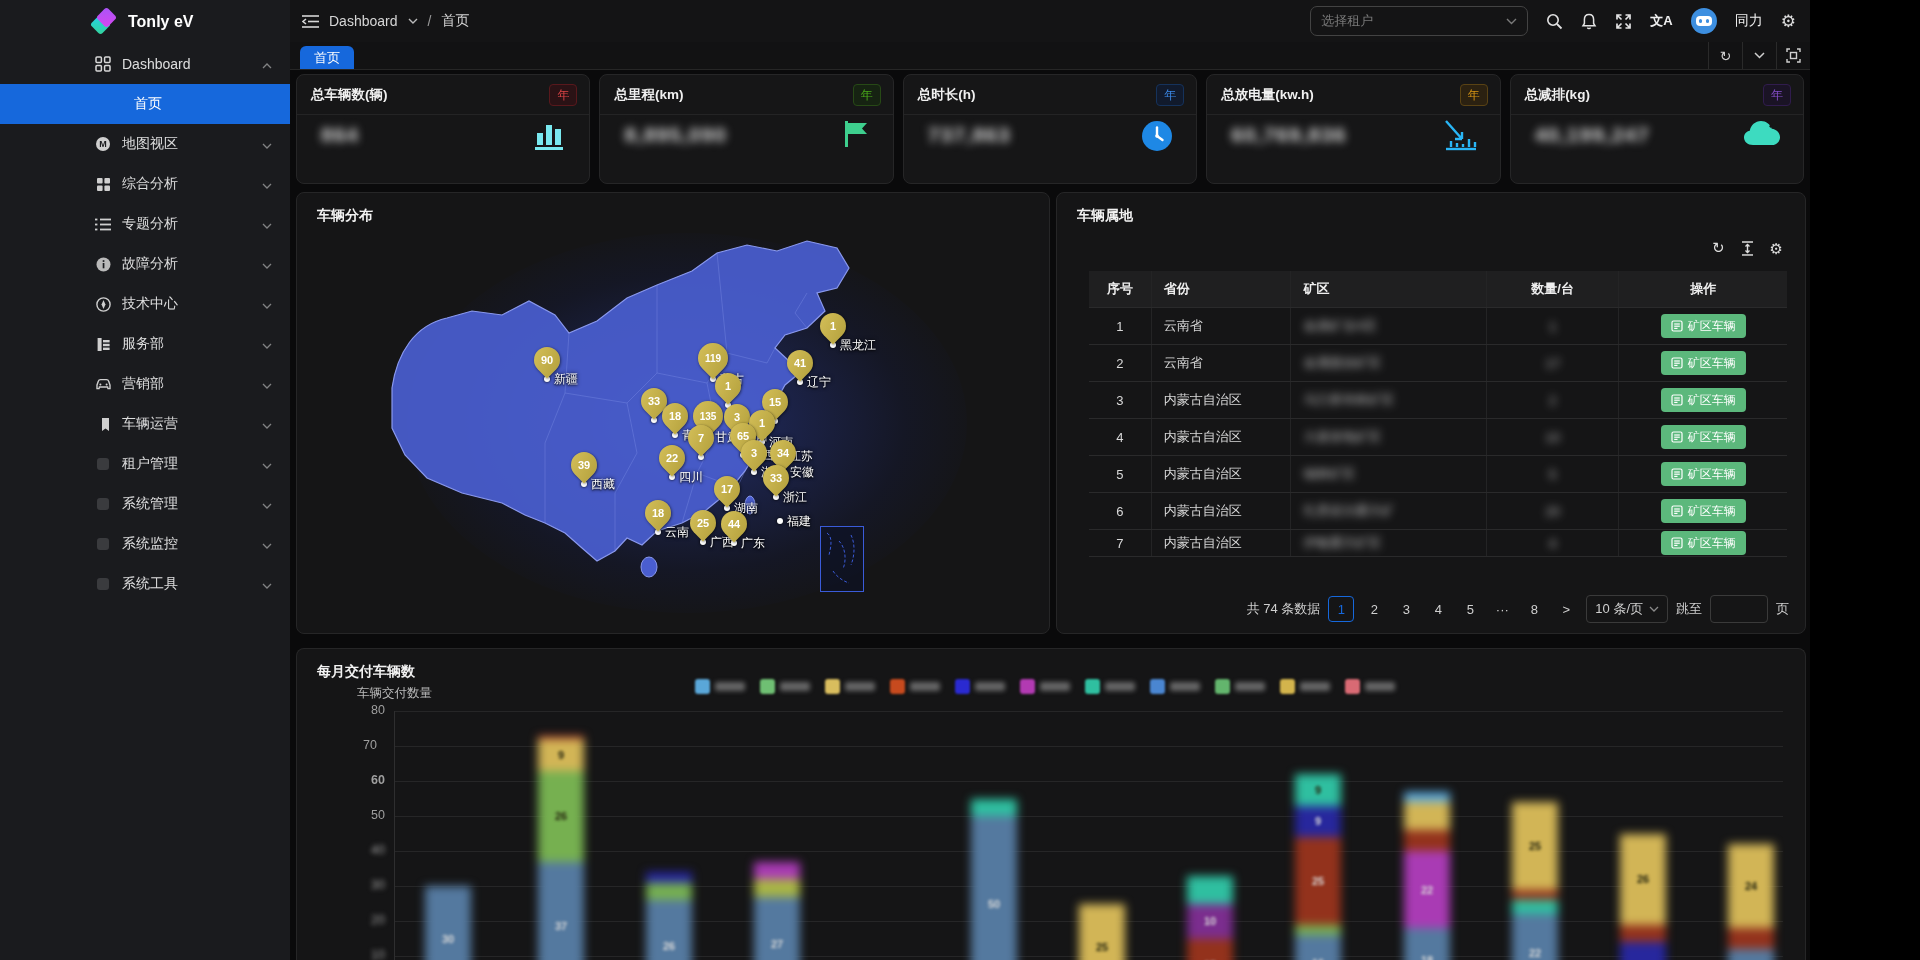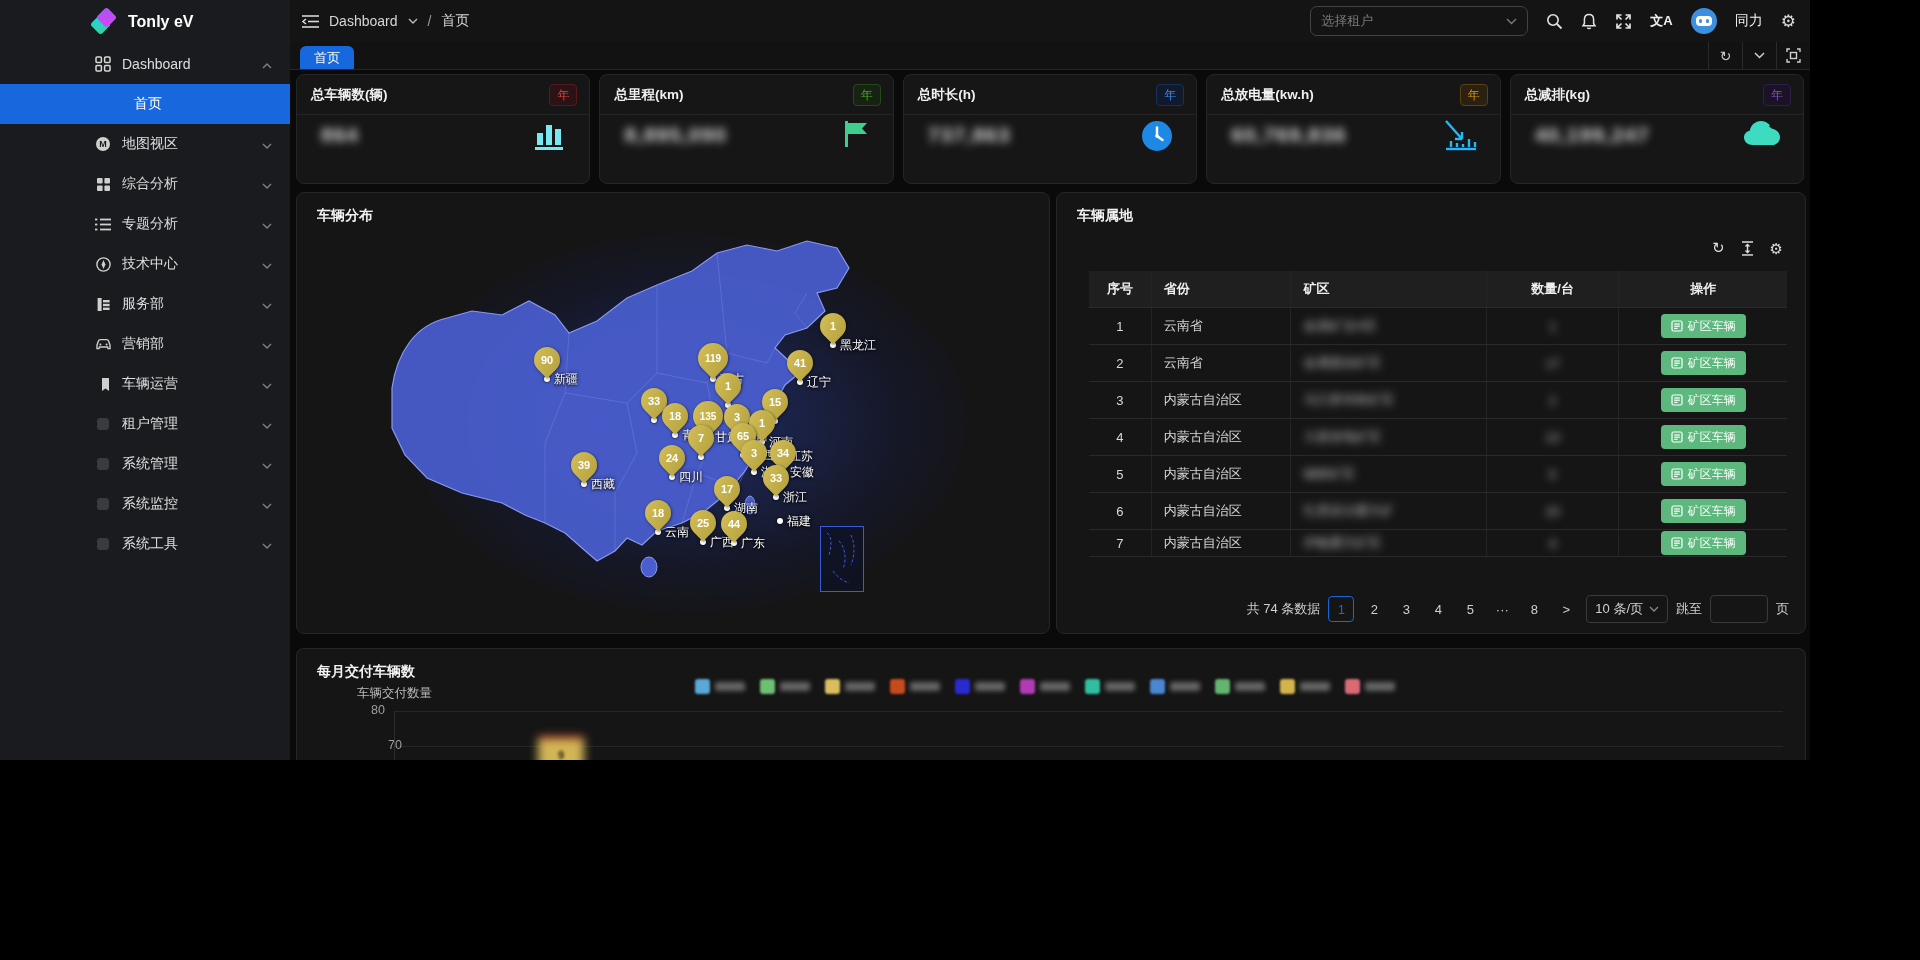--- a/index.html
+++ b/index.html
@@ -1,17 +1,17 @@
 <!DOCTYPE html>
 <html><head>
 <meta charset="utf-8">
 <style>
   html,body{margin:0;padding:0;background:#000;width:1920px;height:960px;overflow:hidden;
     font-family:"Liberation Sans","DejaVu Sans",sans-serif;-webkit-font-smoothing:antialiased;}
-  .app{position:relative;width:1810px;height:760px;background:#0a0a0b;overflow:hidden;}
+  .app{position:relative;width:1810px;height:960px;background:#0a0a0b;overflow:hidden;}
   
   .sidebar{position:absolute;left:0;top:0;width:290px;height:960px;background:#1a1b1e;z-index:5;}
   .logo-row{display:flex;align-items:center;gap:10px;padding:10px 0 10px 92px;}
   .logo-mark{position:relative;width:26px;height:24px;}
   .logo-mark i{position:absolute;width:15px;height:15px;border-radius:3px;transform:rotate(45deg);}
   .logo-mark i.a{left:7px;top:0;background:linear-gradient(135deg,#a855f7,#d946ef);}
   .logo-mark i.b{left:1px;top:7px;background:linear-gradient(135deg,#22d3ee,#34d399);}
   .brand{color:#fff;font-weight:bold;font-size:16px;}
   .menu-item{display:flex;align-items:center;height:40px;padding:0 18px 0 94px;color:rgba(255,255,255,.85);
     font-size:14px;cursor:pointer;position:relative;}
@@ -182,20 +182,33 @@
             </svg>
           </span>
           <span class="mi-label">专题分析</span>
           <span class="chev"><svg width="10" height="6" viewBox="0 0 10 6">
               <path d="M1 1 L5 5 L9 1" fill="none" stroke="#fff" stroke-width="1.3"></path>
             </svg></span>
         </div>
         <div class="menu-item">
           <span class="mi-icon">
             <svg width="15" height="15" viewBox="0 0 15 15">
+              <circle cx="7.5" cy="7.5" r="7" fill="#b9b9b9"></circle>
+              <rect x="6.7" y="6" width="1.7" height="5.3" fill="#1a1b1e"></rect>
+              <rect x="6.7" y="3.2" width="1.7" height="1.7" fill="#1a1b1e"></rect>
+            </svg>
+          </span>
+          <span class="mi-label">故障分析</span>
+          <span class="chev"><svg width="10" height="6" viewBox="0 0 10 6">
+              <path d="M1 1 L5 5 L9 1" fill="none" stroke="#fff" stroke-width="1.3"></path>
+            </svg></span>
+        </div>
+        <div class="menu-item">
+          <span class="mi-icon">
+            <svg width="15" height="15" viewBox="0 0 15 15">
               <circle cx="7.5" cy="7.5" r="6.6" fill="none" stroke="#cfcfcf" stroke-width="1.4"></circle>
               <path d="M7.5 3 L9.5 7.5 L7.5 12 L5.5 7.5 Z" fill="#cfcfcf"></path>
             </svg>
           </span>
           <span class="mi-label">技术中心</span>
           <span class="chev"><svg width="10" height="6" viewBox="0 0 10 6">
               <path d="M1 1 L5 5 L9 1" fill="none" stroke="#fff" stroke-width="1.3"></path>
             </svg></span>
         </div>
         <div class="menu-item">
@@ -534,21 +547,21 @@
         <div class="map-dot" style="left: 462px; top: 246px;"></div>
         <div class="map-label" style="left: 472px; top: 241px;">河南</div>
         <div class="pin" style="left: 274px; top: 259px;">
           <div class="tear"></div>
           <span class="num">39</span>
         </div>
         <div class="map-dot" style="left: 284px; top: 288px;"></div>
         <div class="map-label" style="left: 294px; top: 283px;">西藏</div>
         <div class="pin" style="left: 362px; top: 252px;">
           <div class="tear"></div>
-          <span class="num">24</span>
+          <span class="num">22</span>
         </div>
         <div class="map-dot" style="left: 372px; top: 281px;"></div>
         <div class="map-label" style="left: 382px; top: 276px;">四川</div>
         <div class="pin" style="left: 391px; top: 232px;">
           <div class="tear"></div>
           <span class="num">7</span>
         </div>
         <div class="map-dot" style="left: 401px; top: 261px;"></div>
         <div class="pin" style="left: 433px; top: 230px;">
           <div class="tear"></div>
@@ -860,21 +873,21 @@
         </span>
         <span class="lg-item">
           <span class="lg-sw" style="background: rgb(217, 106, 116);"></span>
           <span class="lg-tx"></span>
         </span>
       </div>
     <div id="chart-grid">
         <div class="grid-line" style="top: 62px;"></div>
         <div class="ytick" style="top: 54px; left: 54px;">80</div>
         <div class="grid-line" style="top: 97px;"></div>
-        <div class="ytick" style="top: 89px; left: 71px;">70</div>
+        <div class="ytick" style="top: 89px; left: 46px;">70</div>
         <div class="grid-line" style="top: 132px;"></div>
         <div class="ytick" style="top: 124px; left: 54px; font-weight: bold;">60</div>
         <div class="grid-line" style="top: 167px;"></div>
         <div class="ytick" style="top: 159px; left: 54px;">50</div>
         <div class="grid-line" style="top: 202px;"></div>
         <div class="ytick blur" style="top: 194px; left: 54px;">40</div>
         <div class="grid-line" style="top: 237px;"></div>
         <div class="ytick blur" style="top: 229px; left: 54px;">30</div>
         <div class="grid-line" style="top: 272px;"></div>
         <div class="ytick blur" style="top: 264px; left: 54px;">20</div>

